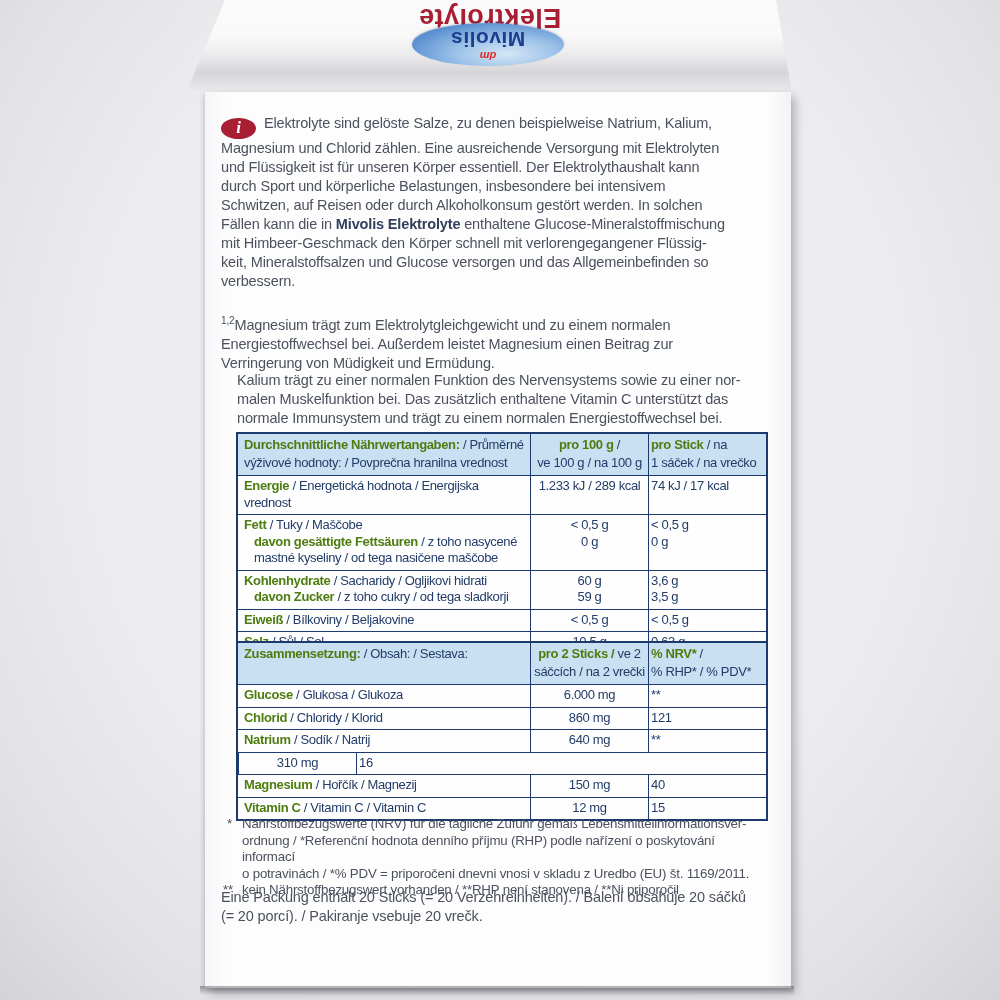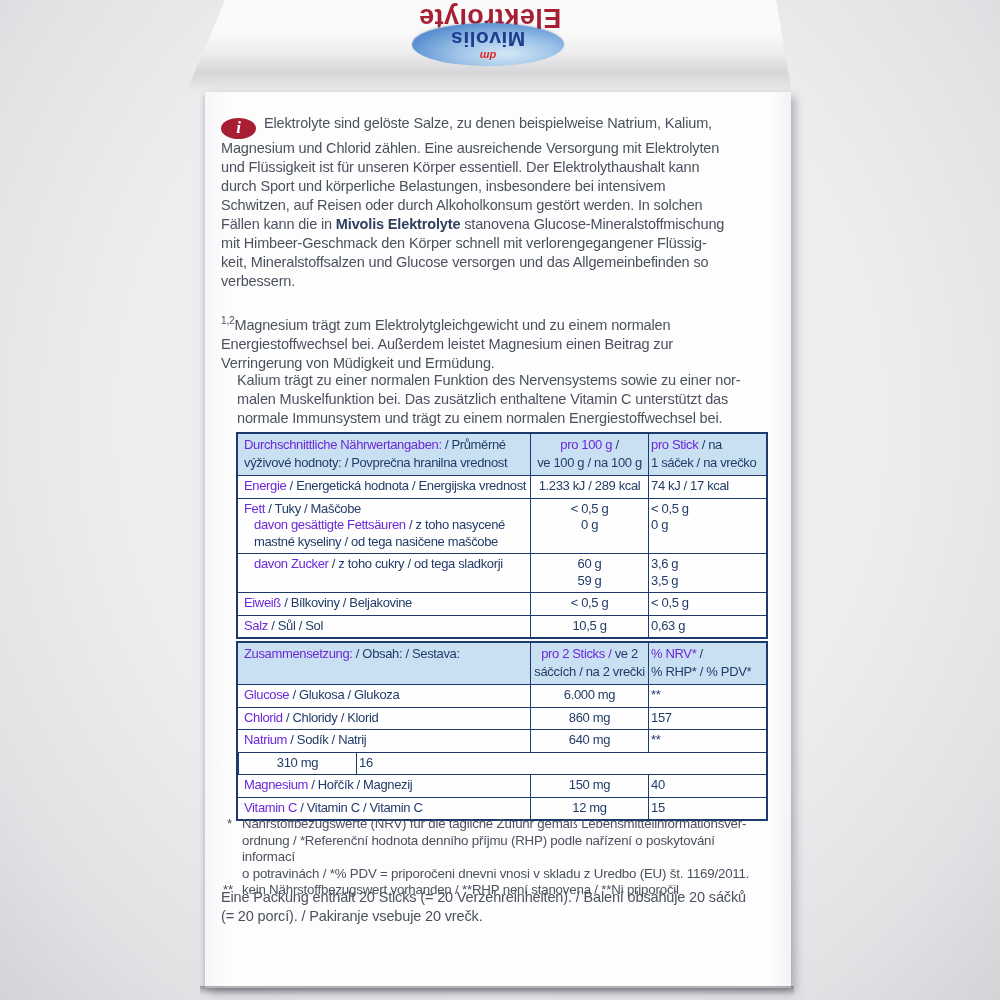--- a/index.html
+++ b/index.html
@@ -57,21 +57,21 @@
     color:#223c68; font-size:13px; line-height:16.5px; letter-spacing:-0.35px;
   }
   .trow { display:flex; border-top:1.5px solid #1c3a6e; }
   .trow.first { border-top:none; }
   .thead-row { background:#c9e0f2; line-height:18px; }
   .cell { padding:2px 2px 3px 2px; }
   .c1 { width:292px; box-sizing:border-box; padding-left:6px; padding-right:3px; }
   .c2 { width:118px; box-sizing:border-box; border-left:1.5px solid #1c3a6e; text-align:center; }
   .c3 { flex:1; border-left:1.5px solid #1c3a6e; text-align:left; }
   .sub { padding-left:10px; }
-  .tb { font-weight:normal; color:#6d28d9; }
+  .tb { font-weight:bold; color:#4d7c0f; }
   
   .fn { display:flex; color:#4b515d; font-size:13.3px; line-height:16.5px; letter-spacing:-0.2px; }
   .fnmark { flex:none; width:15px; }
   .fn2 .fnmark { width:19px; margin-left:-4px; }
   .fntext { flex:1; }
 </style>
 </head>
 <body>
 
 <div class="stage">
@@ -87,21 +87,21 @@
   <div class="panel">
 
     <div class="blk body-text" style="left:16px; top:22px; width:550px;">
       <div>
         <span class="info-badge">i</span><span>Elektrolyte sind gelöste Salze, zu denen beispielweise Natrium, Kalium,</span>
       </div>
       <div class="prewrap">Magnesium und Chlorid zählen. Eine ausreichende Versorgung mit Elektrolyten
 und Flüssigkeit ist für unseren Körper essentiell. Der Elektrolythaushalt kann
 durch Sport und körperliche Belastungen, insbesondere bei intensivem
 Schwitzen, auf Reisen oder durch Alkoholkonsum gestört werden. In solchen</div>
-      <div><span>Fällen kann die in </span><span class="b" style="color:#31405c;">Mivolis Elektrolyte</span><span> stanovena Glucose-Mineralstoffmischung</span></div>
+      <div><span>Fällen kann die in </span><span class="b" style="color:#31405c;">Mivolis Elektrolyte</span><span> enthaltene Glucose-Mineralstoffmischung</span></div>
       <div class="prewrap">mit Himbeer-Geschmack den Körper schnell mit verlorengegangener Flüssig-
 keit, Mineralstoffsalzen und Glucose versorgen und das Allgemeinbefinden so
 verbessern.</div>
     </div>
 
     <div class="blk body-text" style="left:16px; top:219px; width:550px;">
       <sup>1,2</sup><span class="prewrap">Magnesium trägt zum Elektrolytgleichgewicht und zu einem normalen
 Energiestoffwechsel bei. Außerdem leistet Magnesium einen Beitrag zur
 Verringerung von Müdigkeit und Ermüdung.</span>
     </div>
@@ -143,20 +143,21 @@
           <div>0 g</div>
         </div>
         <div class="cell c3">
           <div>&lt; 0,5 g</div>
           <div>0 g</div>
         </div>
       </div>
 
       <div class="trow">
         <div class="cell c1">
+          <div><span class="tb">Kohlenhydrate</span><span> / Sacharidy / Ogljikovi hidrati</span></div>
           <div class="sub"><span class="tb">davon Zucker</span><span> / z toho cukry / od tega sladkorji</span></div>
         </div>
         <div class="cell c2">
           <div>60 g</div>
           <div>59 g</div>
         </div>
         <div class="cell c3">
           <div>3,6 g</div>
           <div>3,5 g</div>
         </div>
@@ -192,21 +193,21 @@
       </div>
 
       <div class="trow">
         <div class="cell c1"><span class="tb">Glucose</span><span> / Glukosa / Glukoza</span></div>
         <div class="cell c2">6.000 mg</div>
         <div class="cell c3">**</div>
       </div>
       <div class="trow">
         <div class="cell c1"><span class="tb">Chlorid</span><span> / Chloridy / Klorid</span></div>
         <div class="cell c2">860 mg</div>
-        <div class="cell c3">157</div>
+        <div class="cell c3">121</div>
       </div>
       <div class="trow">
         <div class="cell c1"><span class="tb">Natrium</span><span> / Sodík / Natrij</span></div>
         <div class="cell c2">640 mg</div>
         <div class="cell c3">**</div>
       </div>
       <div class="trow">
         <div class="cell c2">310 mg</div>
         <div class="cell c3">16</div>
       </div>

